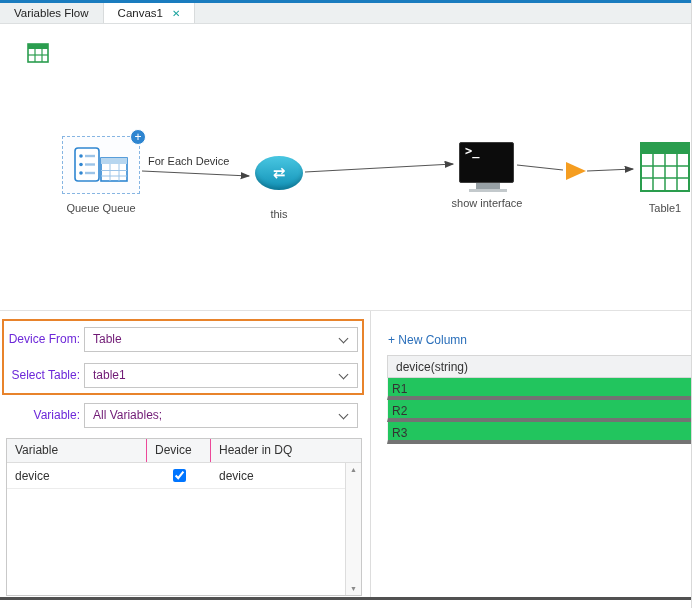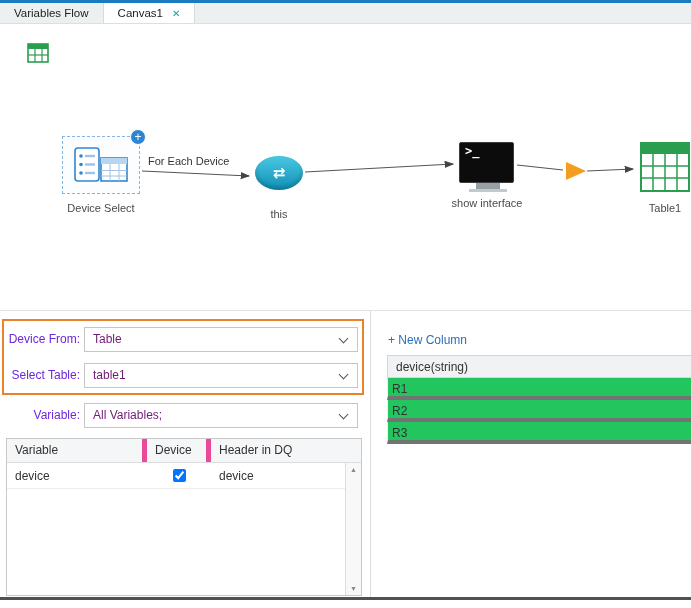--- a/index.html
+++ b/index.html
@@ -34,21 +34,21 @@
   .bottom { position:absolute; top:310px; left:0; width:692px; height:288px; border-top:1px solid #e2e2e2; background:#fff; }
   .lpanel { position:absolute; left:0; top:0; width:370px; height:288px; }
   .rpanel { position:absolute; left:370px; top:0; width:303px; height:288px; border-left:1px solid #ddd; }
   .flabel { position:absolute; font-size:12px; color:#6d28d9; width:76px; text-align:right; }
   .dd { position:absolute; left:84px; width:274px; height:25px; border:1px solid #c6c6c6; background:#fff; font-size:12px; color:#701a75; line-height:23px; padding-left:8px; cursor:pointer; }
   .chev { position:absolute; right:10px; top:7px; width:7px; height:7px; border-left:1.3px solid #555; border-bottom:1.3px solid #555; transform:rotate(-45deg); }
   .obox { position:absolute; left:2px; top:8px; width:362px; height:76px; border:2px solid #e8832b; pointer-events:none; }
 
   .vtable { position:absolute; left:6px; top:127px; width:356px; height:158px; border:1px solid #c9c9c9; font-size:12px; color:#333; }
   .vhead { display:flex; height:24px; background:#f5f6f7; border-bottom:1px solid #ddd; }
-  .vhead > div { line-height:23px; padding-left:8px; border-right:5px solid #ec4899; }
+  .vhead > div { line-height:23px; padding-left:8px; border-right:1px solid #ec4899; }
   .vc1 { width:140px; } .vc2 { width:64px; } .vc3 { flex:1; border-right:none !important; }
   .vbody { position:relative; height:132px; }
   .vrow { display:flex; height:26px; border-bottom:1px solid #ececec; width:340px; }
   .vrow > div { line-height:26px; padding-left:8px; }
   .vrow .vc2 { padding-left:0; text-align:center; }
   .vrow input { display:block; margin:6px auto; }
   .vscroll { position:absolute; right:0; top:0; bottom:0; width:16px; border-left:1px solid #ddd; background:#f8f8f8; }
   .sarr { position:absolute; left:0; width:100%; text-align:center; font-size:7px; color:#8a8a8a; cursor:pointer; }
   .sarr.up { top:3px; } .sarr.down { bottom:3px; }
 
@@ -107,21 +107,21 @@
           <rect x="12" y="26.8" width="10" height="2.4" fill="#9cc4e8"></rect>
         <rect x="28" y="13" width="26" height="23" fill="#fff" stroke="#2f86d1" stroke-width="1.6"></rect>
         <rect x="28" y="13" width="26" height="6" fill="#b7d6ef"></rect>
         <line x1="37" y1="19" x2="37" y2="36" stroke="#9cc4e8" stroke-width="1"></line>
         <line x1="46" y1="19" x2="46" y2="36" stroke="#9cc4e8" stroke-width="1"></line>
         <line x1="28" y1="25.5" x2="54" y2="25.5" stroke="#9cc4e8" stroke-width="1"></line>
         <line x1="28" y1="31" x2="54" y2="31" stroke="#9cc4e8" stroke-width="1"></line>
       </svg>
       <span class="plusbadge">+</span>
     </div>
-    <div class="node-label" style="left:51px;top:178px;width:100px;">Device Select</div>
+    <div class="node-label" style="left:51px;top:178px;width:100px;">Queue Queue</div>
 
     <div class="edge-label">For Each Device</div>
 
     <div class="router">
       <span>⇄</span>
     </div>
     <div class="node-label" style="left:247px;top:184px;width:64px;">this</div>
 
     <div class="terminal">
       <div class="tscreen">

